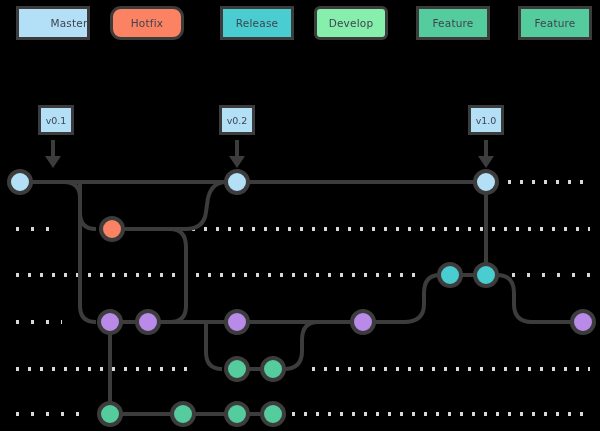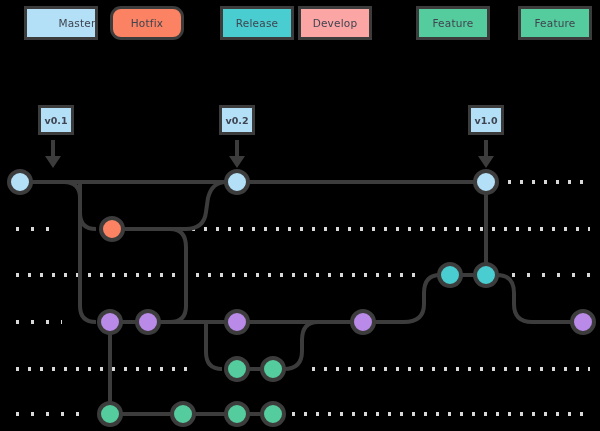--- a/index.html
+++ b/index.html
@@ -48,50 +48,49 @@
     border: 3px solid #3c3c3c;
     background: #b3e0f7;
     display: flex;
     align-items: center;
     justify-content: center;
   }
   .tag-label {
     font-size: 9.5px;
     color: #3f4450;
     white-space: nowrap;
-    font-weight: bold;
   }
 
   svg.graph {
     position: absolute;
     left: 0;
     top: 0;
     width: 600px;
     height: 431px;
   }
   .node-circle { stroke: #3c3c3c; stroke-width: 4; }
   .edge { fill: none; stroke: #3c3c3c; stroke-width: 4; stroke-linecap: butt; }
   .lane { fill: none; stroke: #d8d8d8; stroke-width: 4; stroke-linecap: butt; }
 </style>
 </head>
 <body>
 
 <div id="stage">
 
   <div>
-    <div class="legend-item" style="left:24px;background:#b3e0f7;padding-left:32px;">
+    <div class="legend-item" style="left:16px;background:#b3e0f7;padding-left:32px;">
       <span class="legend-label">Master</span>
     </div>
     <div class="legend-item" style="left:110px;background:#fb8262;border-radius:11px;">
       <span class="legend-label">Hotfix</span>
     </div>
     <div class="legend-item" style="left:212px;background:#49cdd0;margin-left:8px;">
       <span class="legend-label">Release</span>
     </div>
-    <div class="legend-item" style="left:298px;background:#fca5a5;">
+    <div class="legend-item" style="left:314px;background:#86efac;border-radius:6px;">
       <span class="legend-label">Develop</span>
     </div>
     <div class="legend-item" style="left:416px;background:#55cc9d;">
       <span class="legend-label">Feature</span>
     </div>
     <div class="legend-item" style="left:518px;background:#55cc9d;">
       <span class="legend-label">Feature</span>
     </div>
   </div>
 

